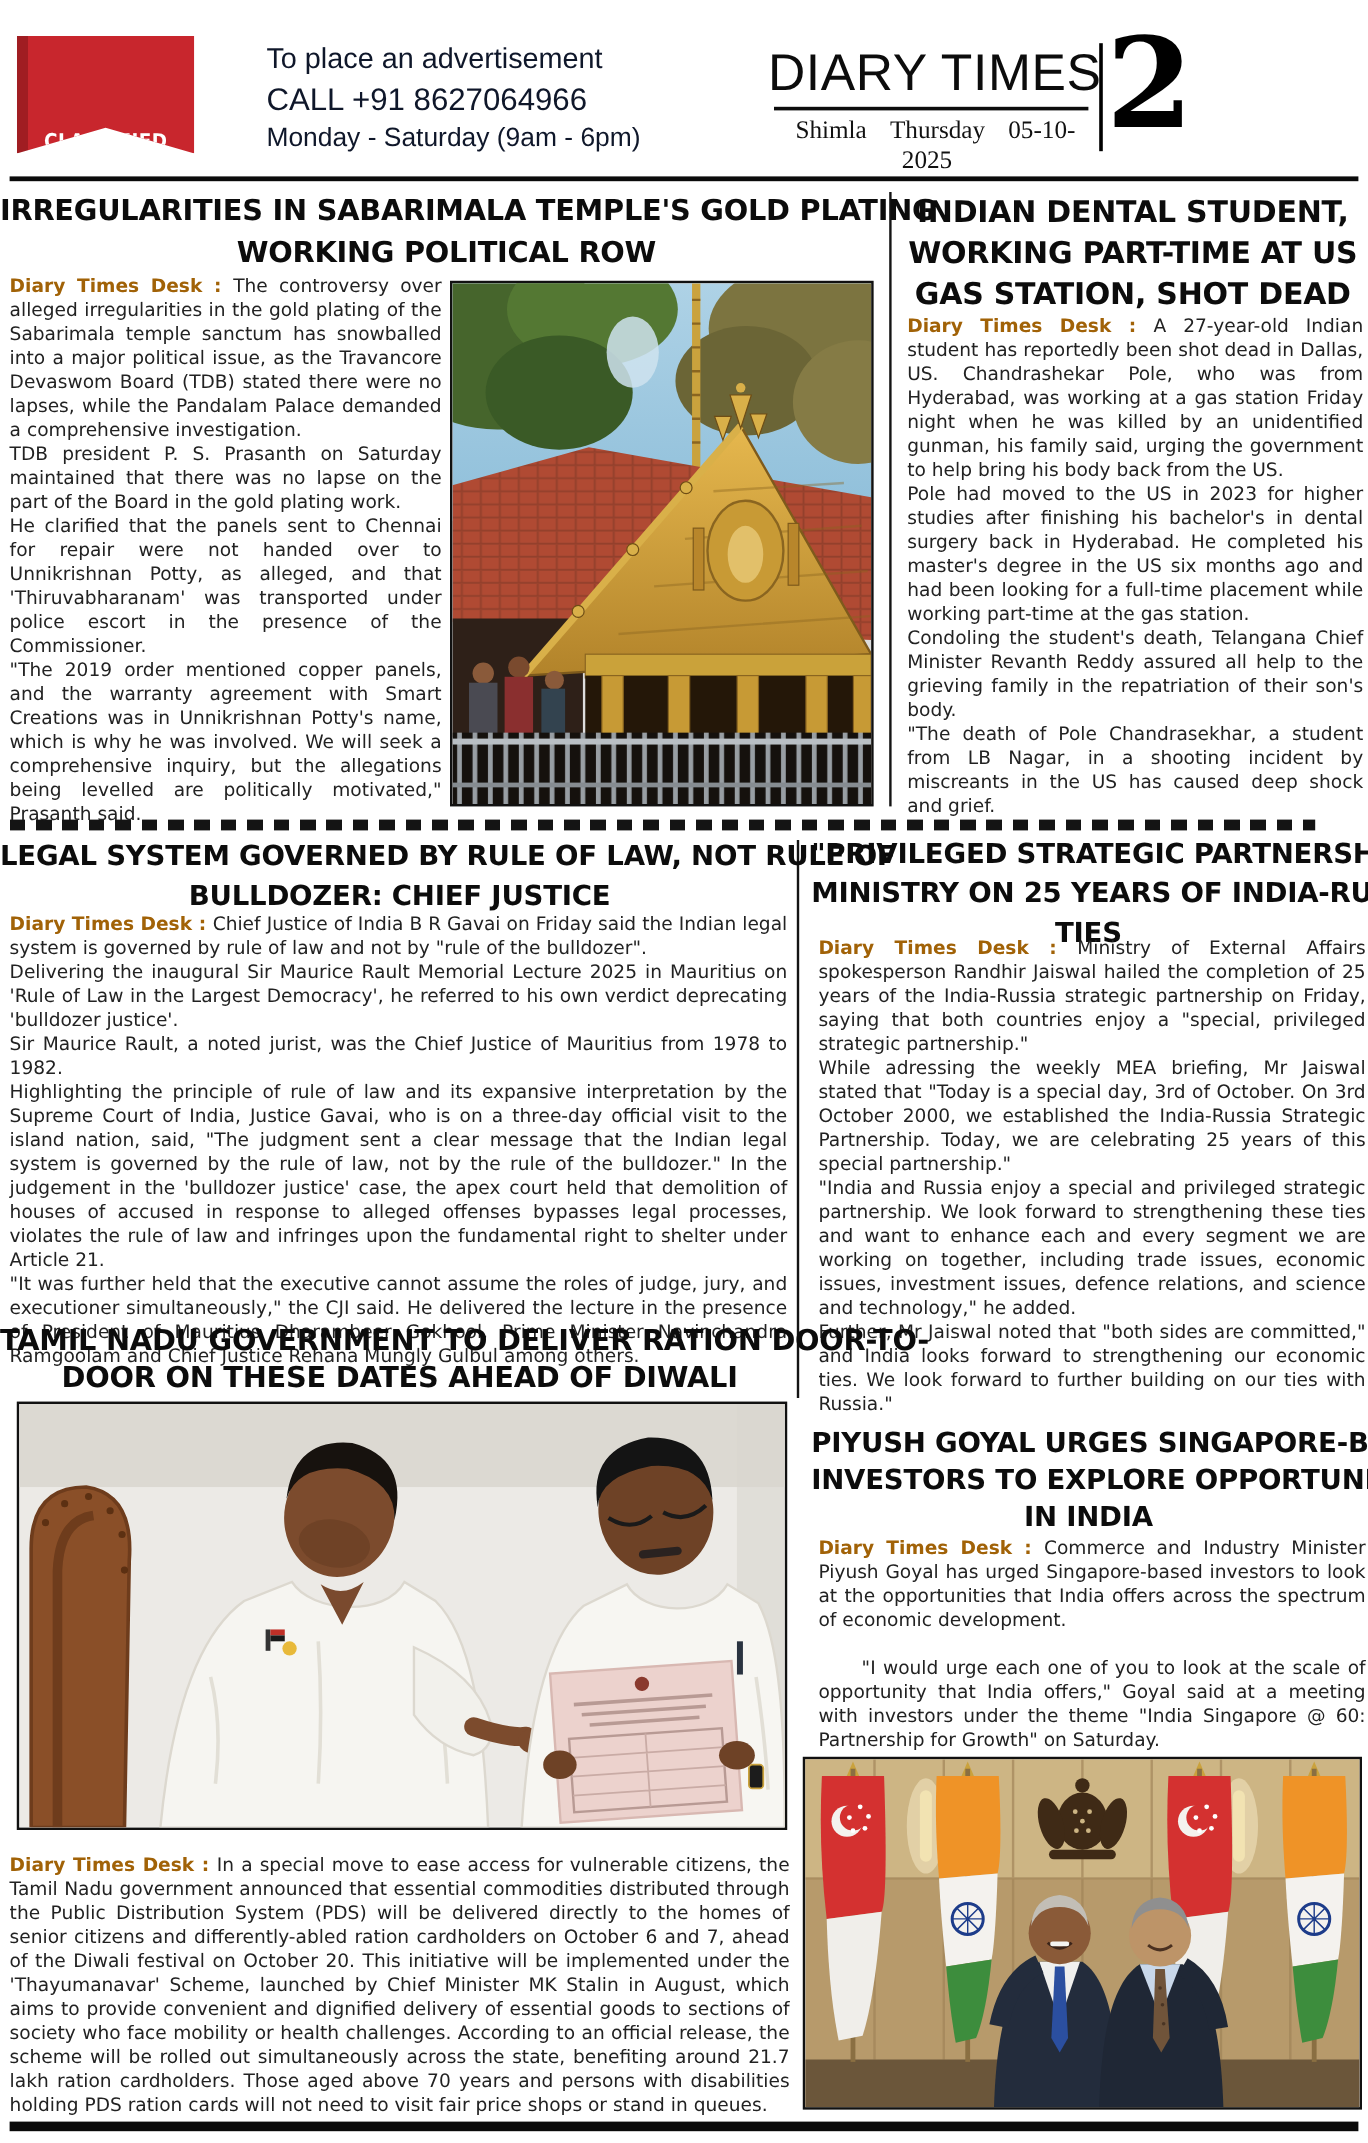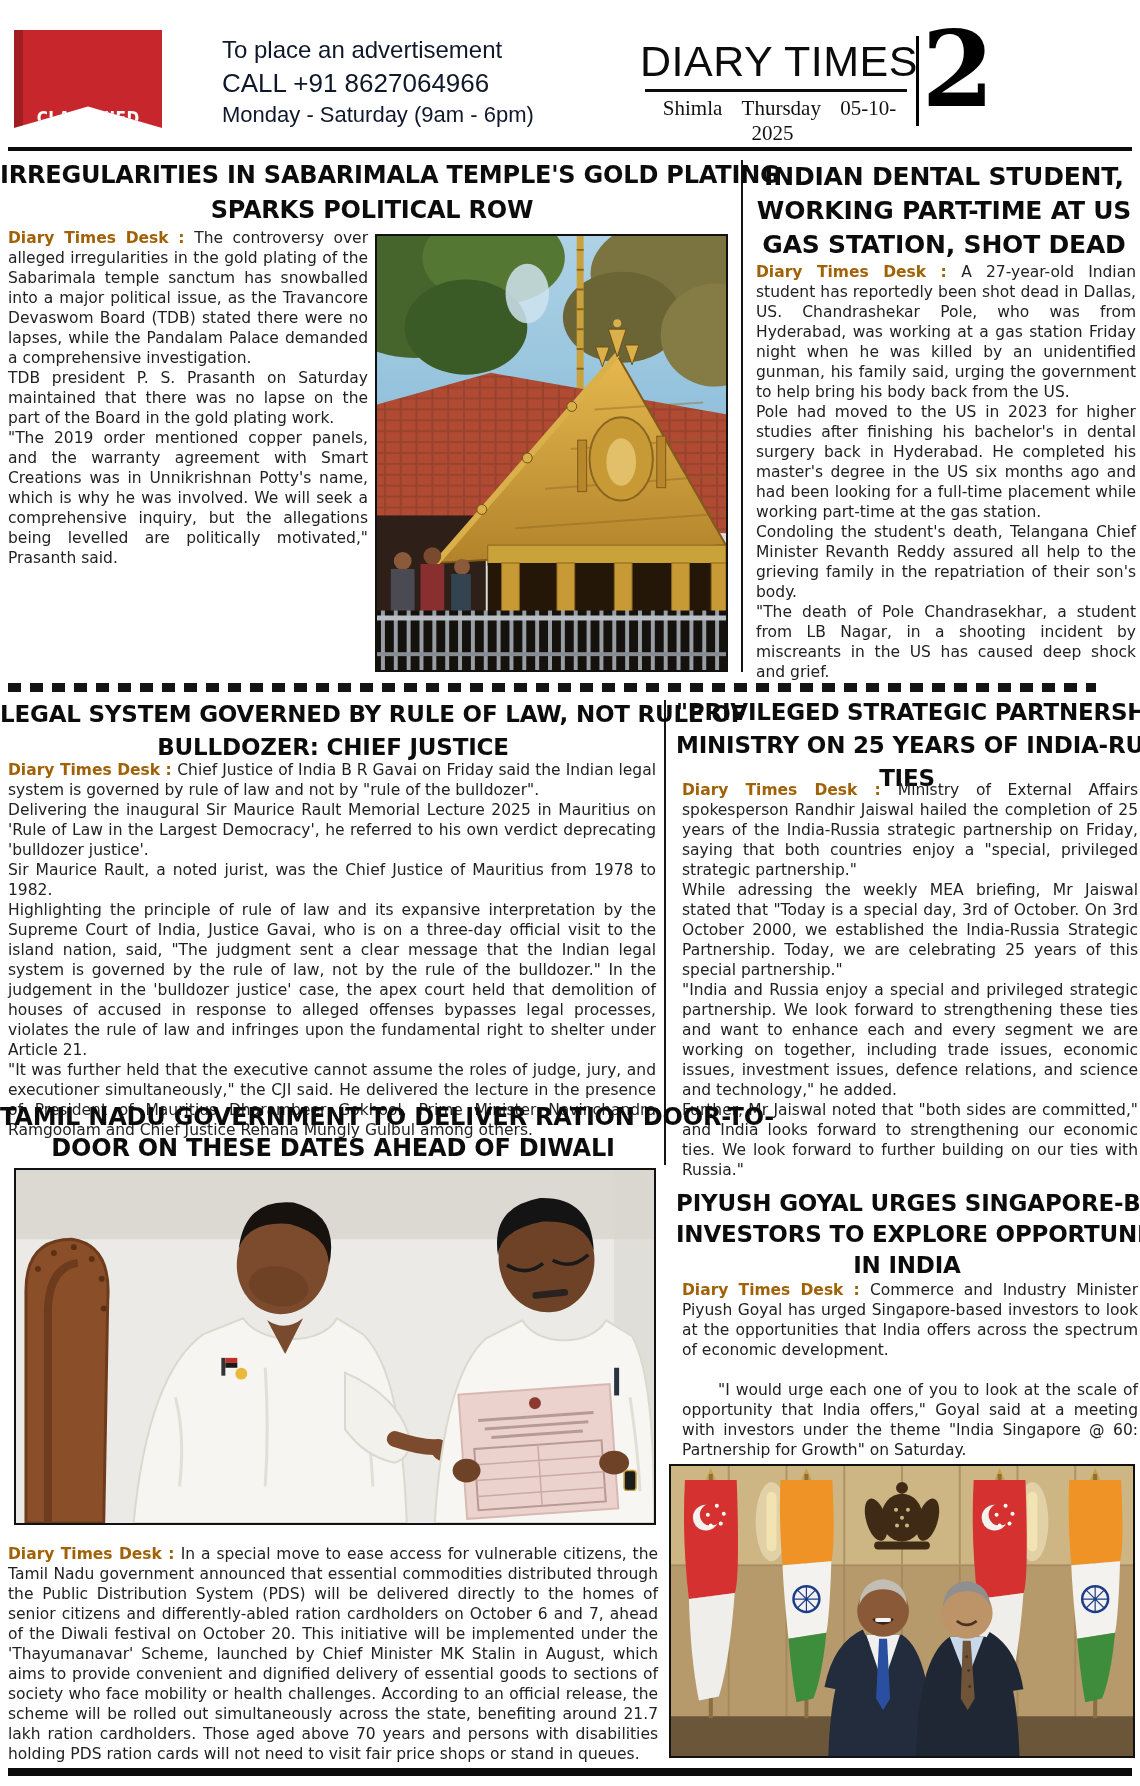--- a/index.html
+++ b/index.html
@@ -90,25 +90,26 @@
   <div class="abs pagenum">2</div>
   <div class="abs hrule"></div>
 
   <div class="abs div-top"></div>
   <div class="abs dashes"></div>
   <div class="abs div-mid"></div>
   <div class="abs bottombar"></div>
 
   <div class="abs hl hl-a1">
     <div>IRREGULARITIES IN SABARIMALA TEMPLE'S GOLD PLATING</div>
-    <div>SPARKS POLITICAL ROW</div>
+    <div>WORKING POLITICAL ROW</div>
   </div>
   <div class="abs body body-a1">
     <p><span class="lead">Diary Times Desk : </span><span>The controversy over alleged irregularities in the gold plating of the Sabarimala temple sanctum has snowballed into a major political issue, as the Travancore Devaswom Board (TDB) stated there were no lapses, while the Pandalam Palace demanded a comprehensive investigation.</span></p>
     <p>TDB president P. S. Prasanth on Saturday maintained that there was no lapse on the part of the Board in the gold plating work.</p>
+    <p>He clarified that the panels sent to Chennai for repair were not handed over to Unnikrishnan Potty, as alleged, and that 'Thiruvabharanam' was transported under police escort in the presence of the Commissioner.</p>
     <p>"The 2019 order mentioned copper panels, and the warranty agreement with Smart Creations was in Unnikrishnan Potty's name, which is why he was involved. We will seek a comprehensive inquiry, but the allegations being levelled are politically motivated," Prasanth said.</p>
   </div>
 
   <div class="abs photo ph-temple">
     <svg viewBox="0 0 353 438" preserveAspectRatio="none">
       <defs>
         <linearGradient id="sky" x1="0" y1="0" x2="0" y2="1">
           <stop offset="0" stop-color="#aed2e6"></stop>
             <stop offset="1" stop-color="#8fbfda"></stop>
         </linearGradient>

